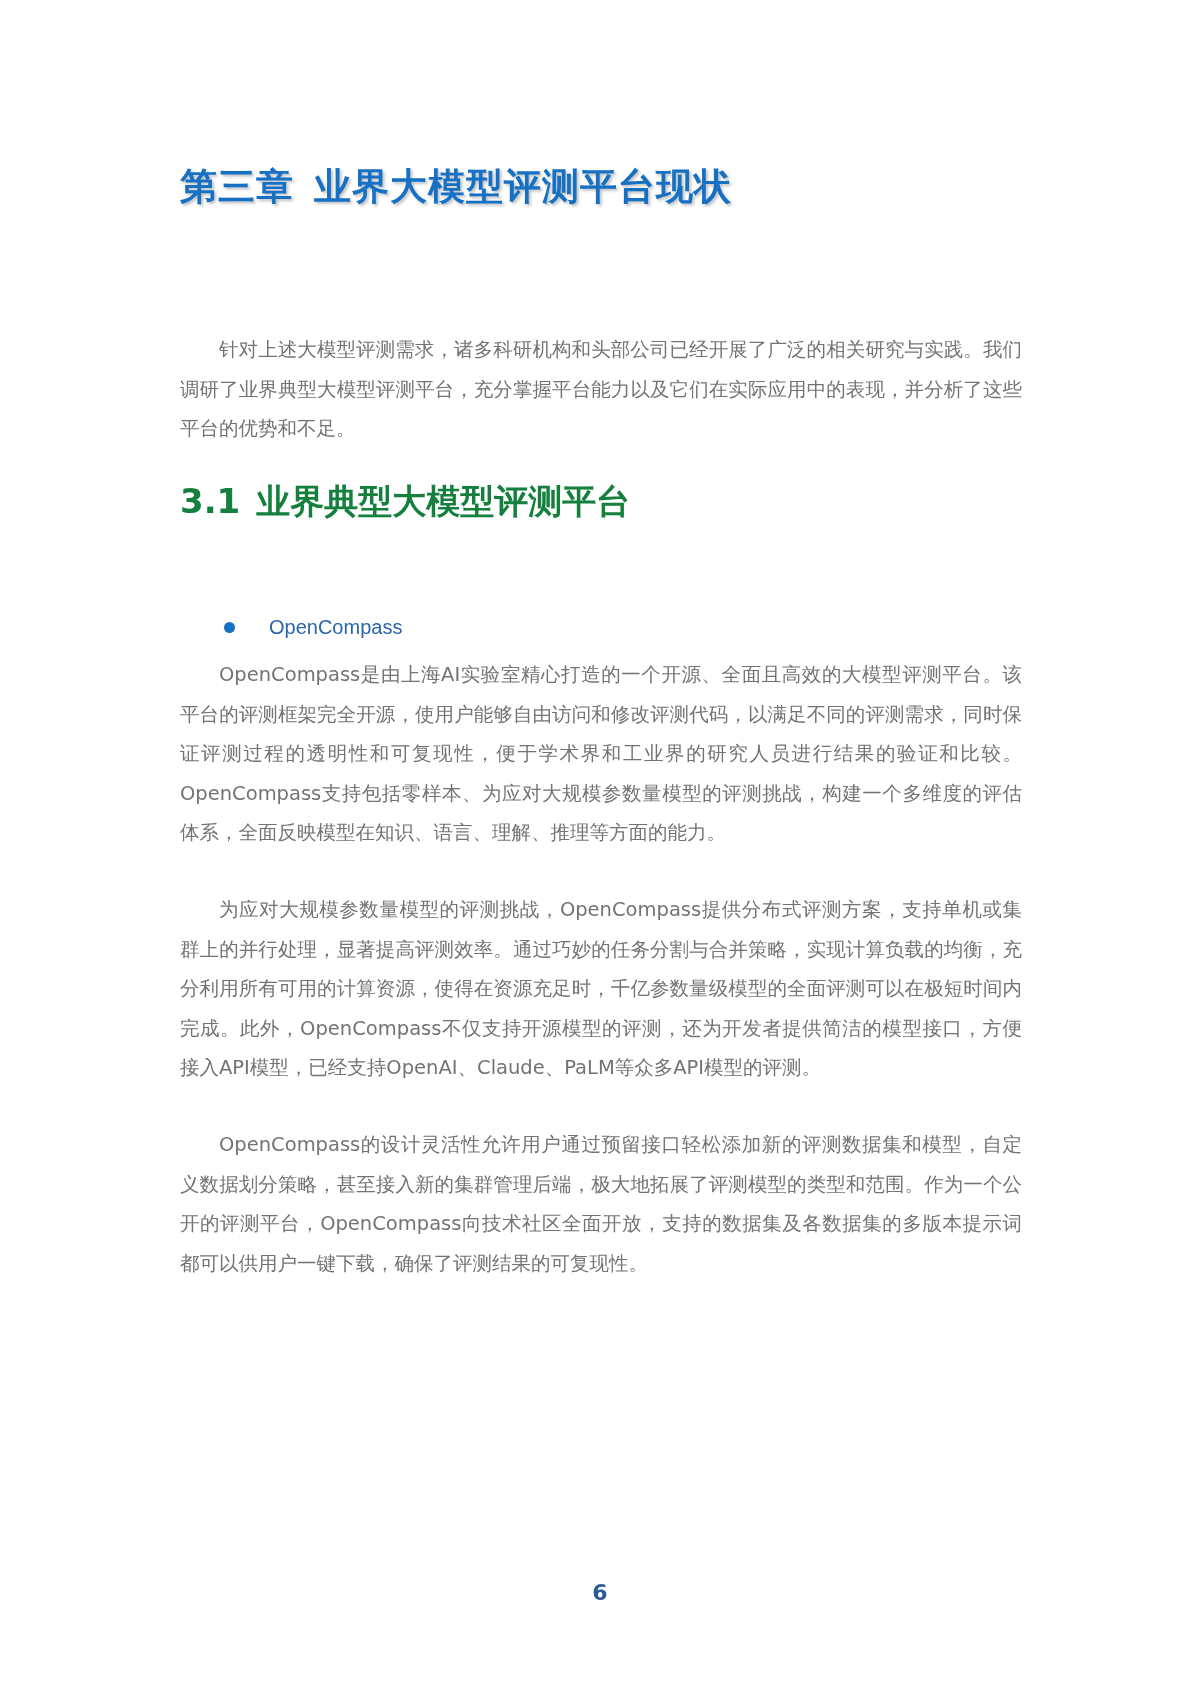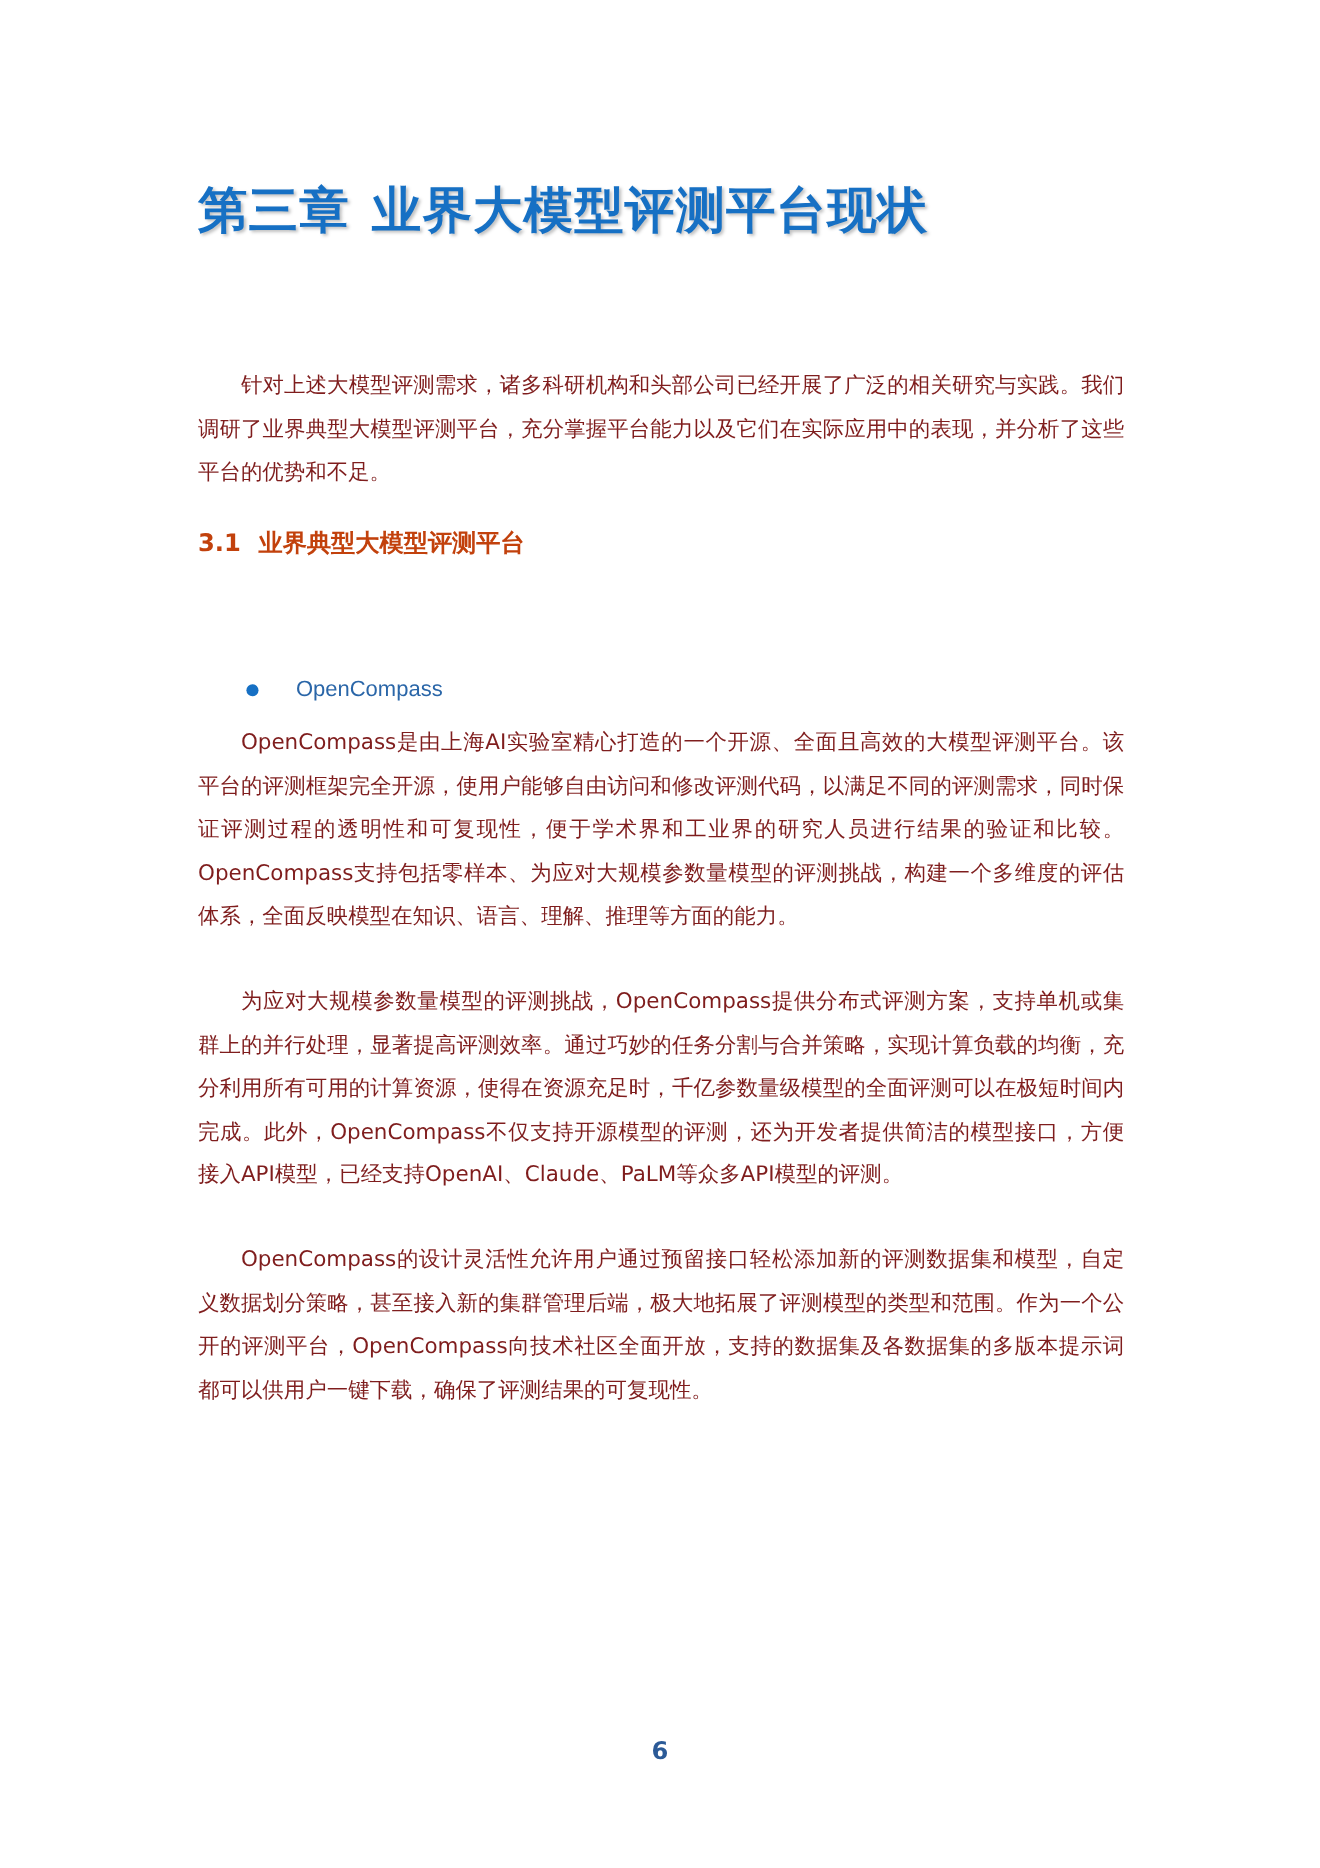--- a/index.html
+++ b/index.html
@@ -17,49 +17,49 @@
   .page {
     position: absolute;
     left: 0; top: 0;
     width: 1200px; height: 1698px;
     background: #ffffff;
   }
   .chapter-title {
     position: absolute;
     left: 180px;
     top: 168px;
-    font-size: 45px;
+    font-size: 37px;
     font-weight: bold;
     color: #1670c4;
     letter-spacing: 1px;
     white-space: nowrap;
     text-shadow: 2px 2px 3px rgba(0,0,0,0.25);
     margin: 0;
     line-height: 1;
   }
   .chapter-title .num { margin-right: 20px; }
   .body-text {
     position: absolute;
     left: 180px;
     width: 842px;
     margin: 0;
     font-size: 19.5px;
     line-height: 39.5px;
-    color: #7f1d1d;
+    color: #737373;
     text-align: justify;
     text-indent: 2em;
   }
   .section-title {
     position: absolute;
     left: 180px;
     top: 484px;
     margin: 0;
-    font-size: 22px;
+    font-size: 34px;
     font-weight: bold;
-    color: #c2410c;
+    color: #15803d;
     white-space: nowrap;
     line-height: 1;
   }
   .section-title .num { margin-right: 16px; }
   .bullet-row {
     position: absolute;
     left: 224px;
     top: 612px;
     display: flex;
     align-items: center;

